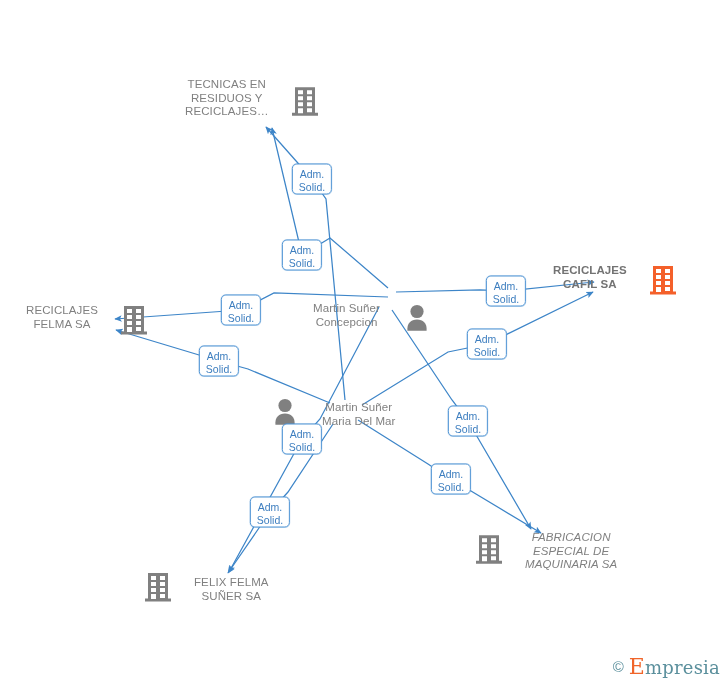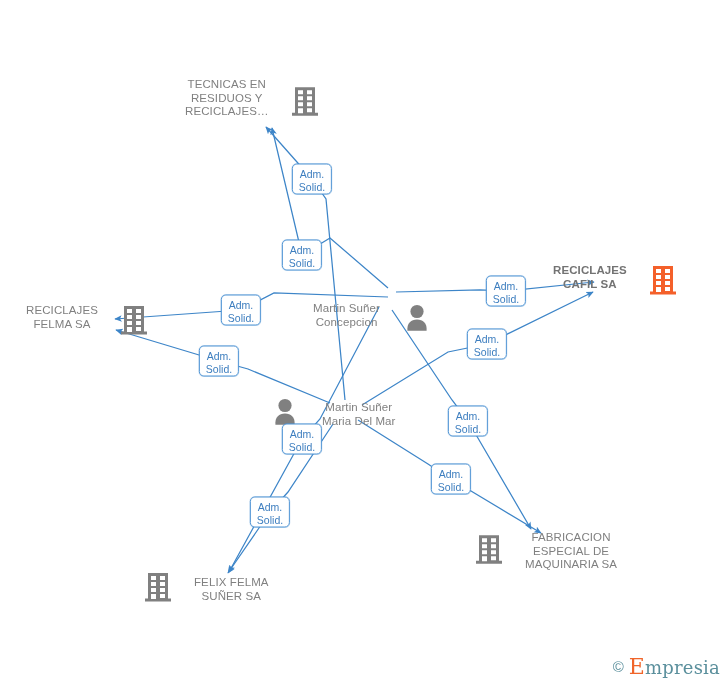--- a/index.html
+++ b/index.html
@@ -181,21 +181,21 @@
             <rect x="7" y="11" width="5" height="4" fill="#ffffff"></rect>
             <rect x="16" y="11" width="5" height="4" fill="#ffffff"></rect>
             <rect x="7" y="17" width="5" height="4" fill="#ffffff"></rect>
             <rect x="16" y="17" width="5" height="4" fill="#ffffff"></rect>
             <rect x="7" y="23" width="5" height="5" fill="#ffffff"></rect>
             <rect x="16" y="23" width="5" height="4" fill="#ffffff"></rect>
           </svg></span>
         <div class="node-label">FELIX FELMA
 SUÑER SA</div>
       </div>
-      <div class="node label-below" style="left: 550px; top: 549px;">
+      <div class="node label-below" style="left: 550px; top: 549px; font-style: italic;">
         <span class="icon-wrap"><svg width="28" height="32" viewBox="0 0 28 32" xmlns="http://www.w3.org/2000/svg">
             <rect x="4" y="2" width="20" height="26" fill="#808080"></rect>
             <rect x="1" y="27.5" width="26" height="3" fill="#808080"></rect>
             <rect x="7" y="5" width="5" height="4" fill="#ffffff"></rect>
             <rect x="16" y="5" width="5" height="4" fill="#ffffff"></rect>
             <rect x="7" y="11" width="5" height="4" fill="#ffffff"></rect>
             <rect x="16" y="11" width="5" height="4" fill="#ffffff"></rect>
             <rect x="7" y="17" width="5" height="4" fill="#ffffff"></rect>
             <rect x="16" y="17" width="5" height="4" fill="#ffffff"></rect>
             <rect x="7" y="23" width="5" height="5" fill="#ffffff"></rect>

